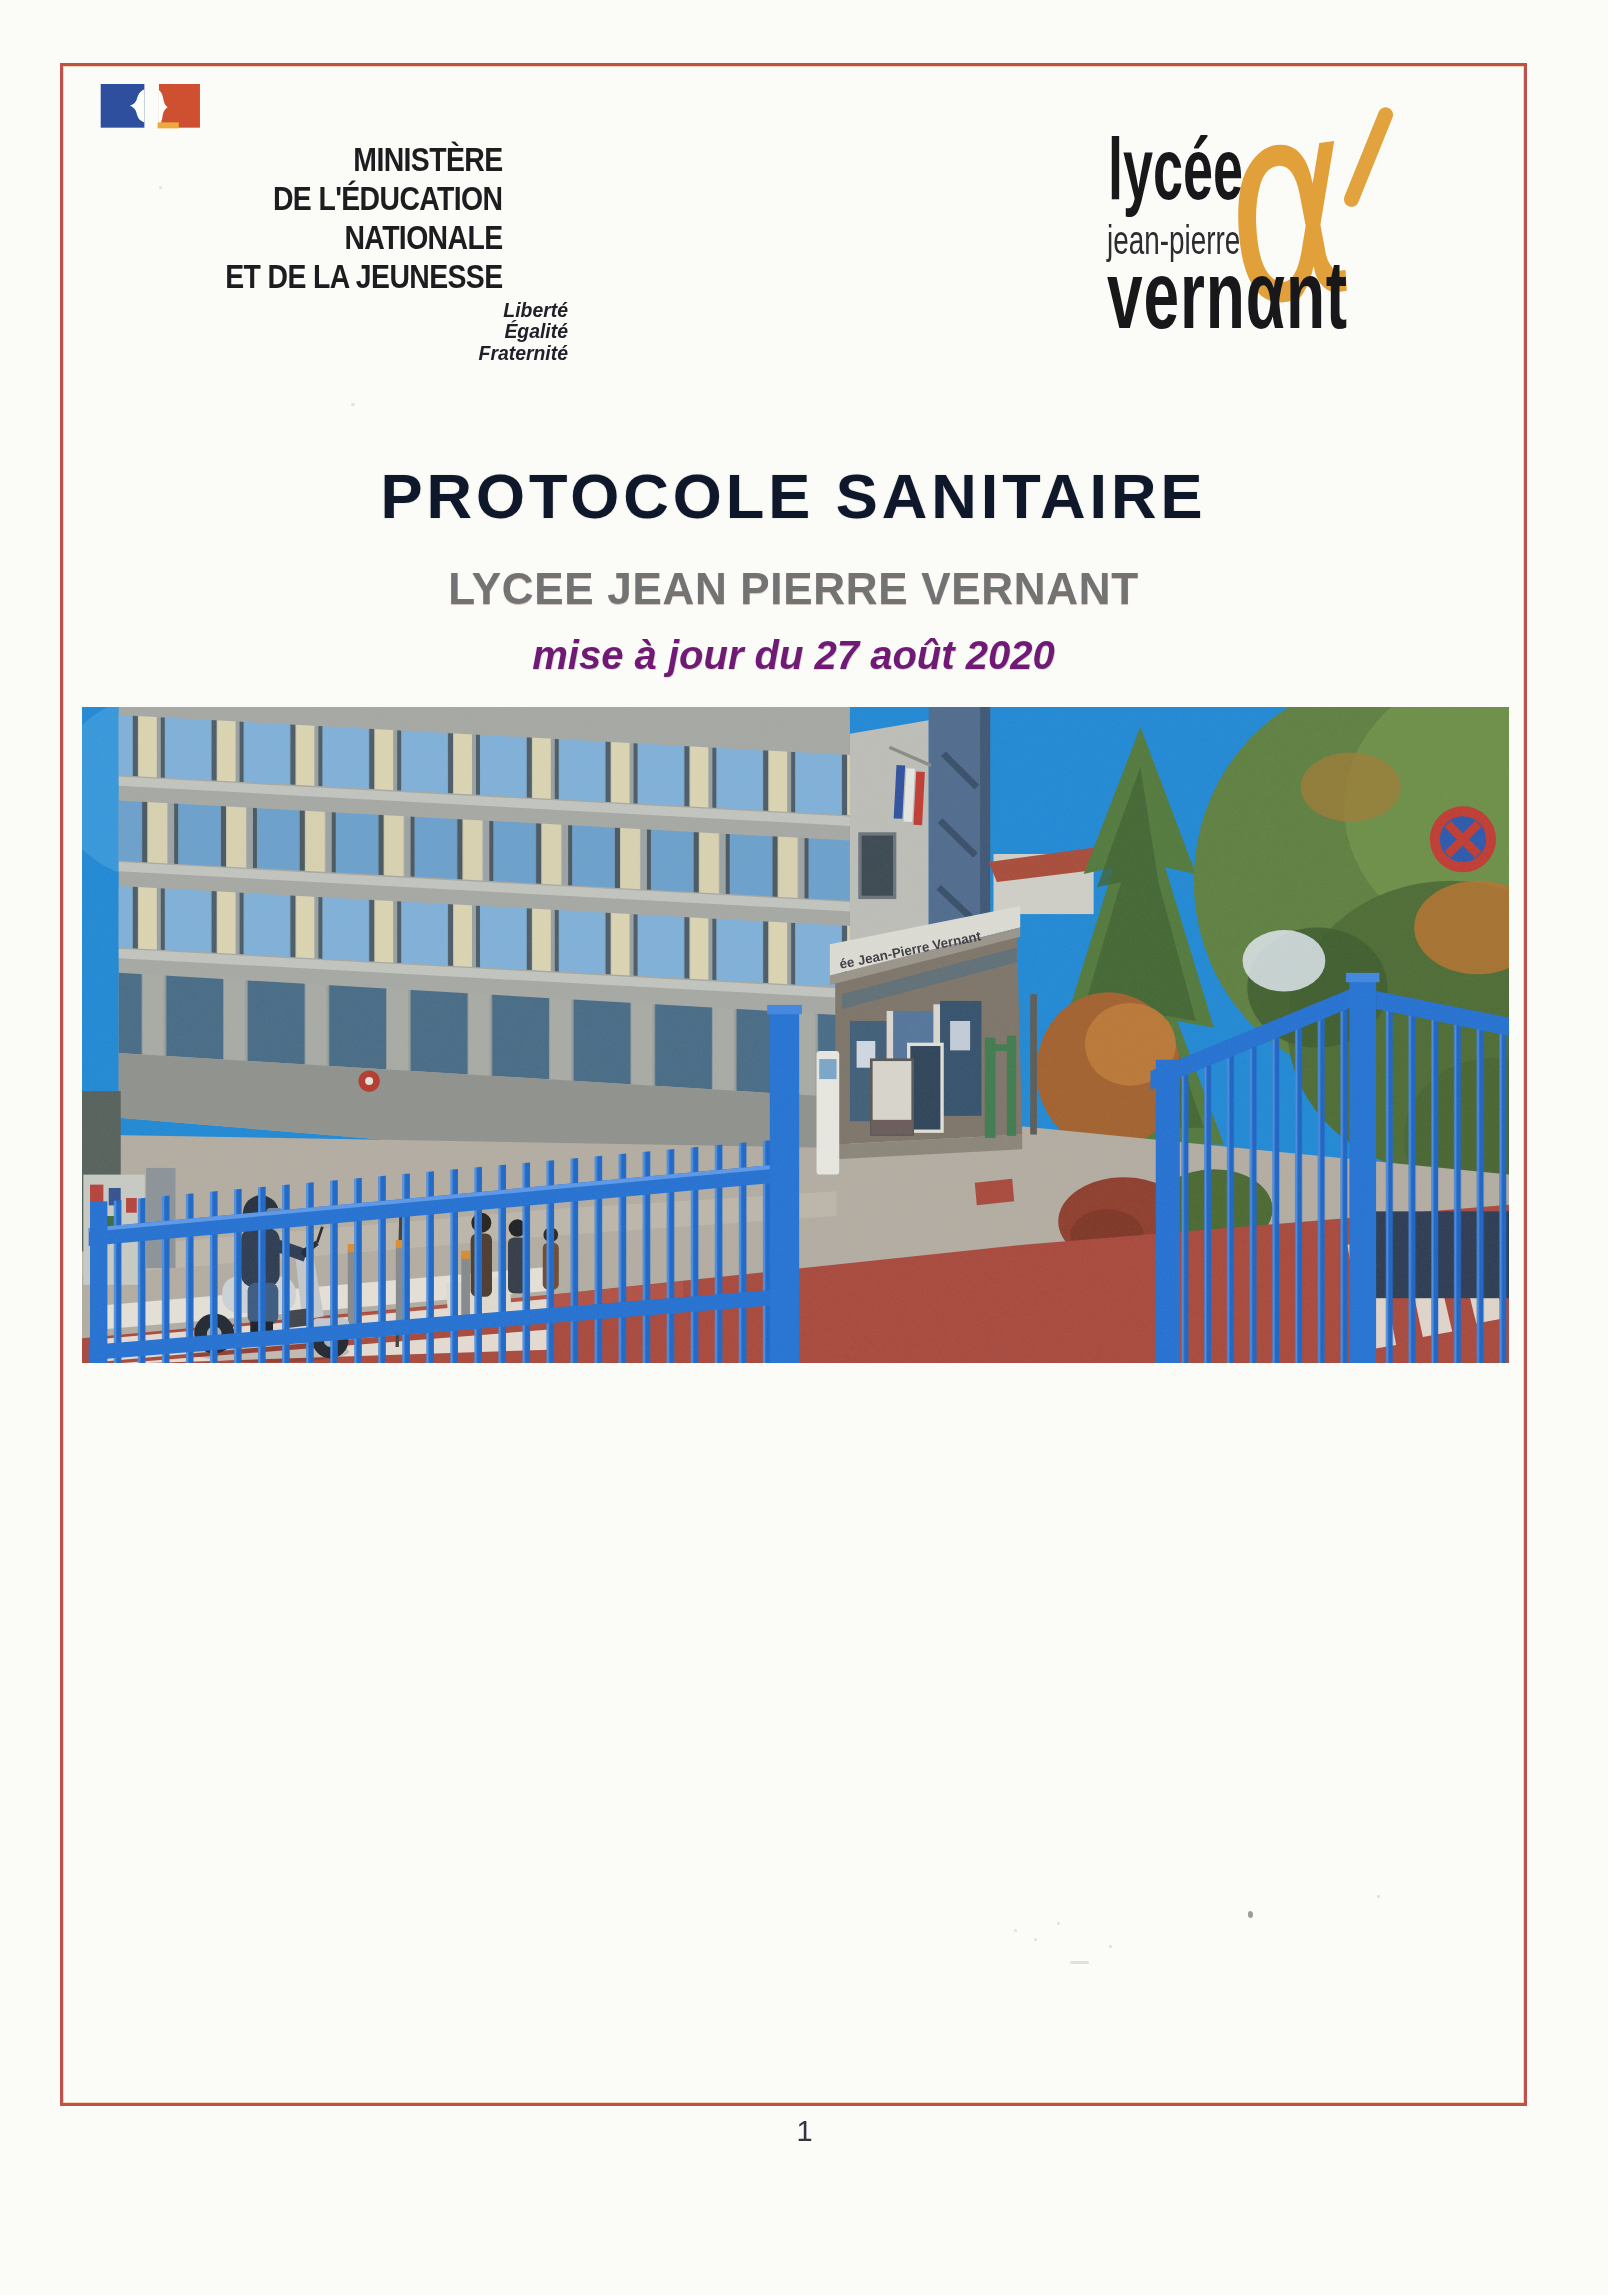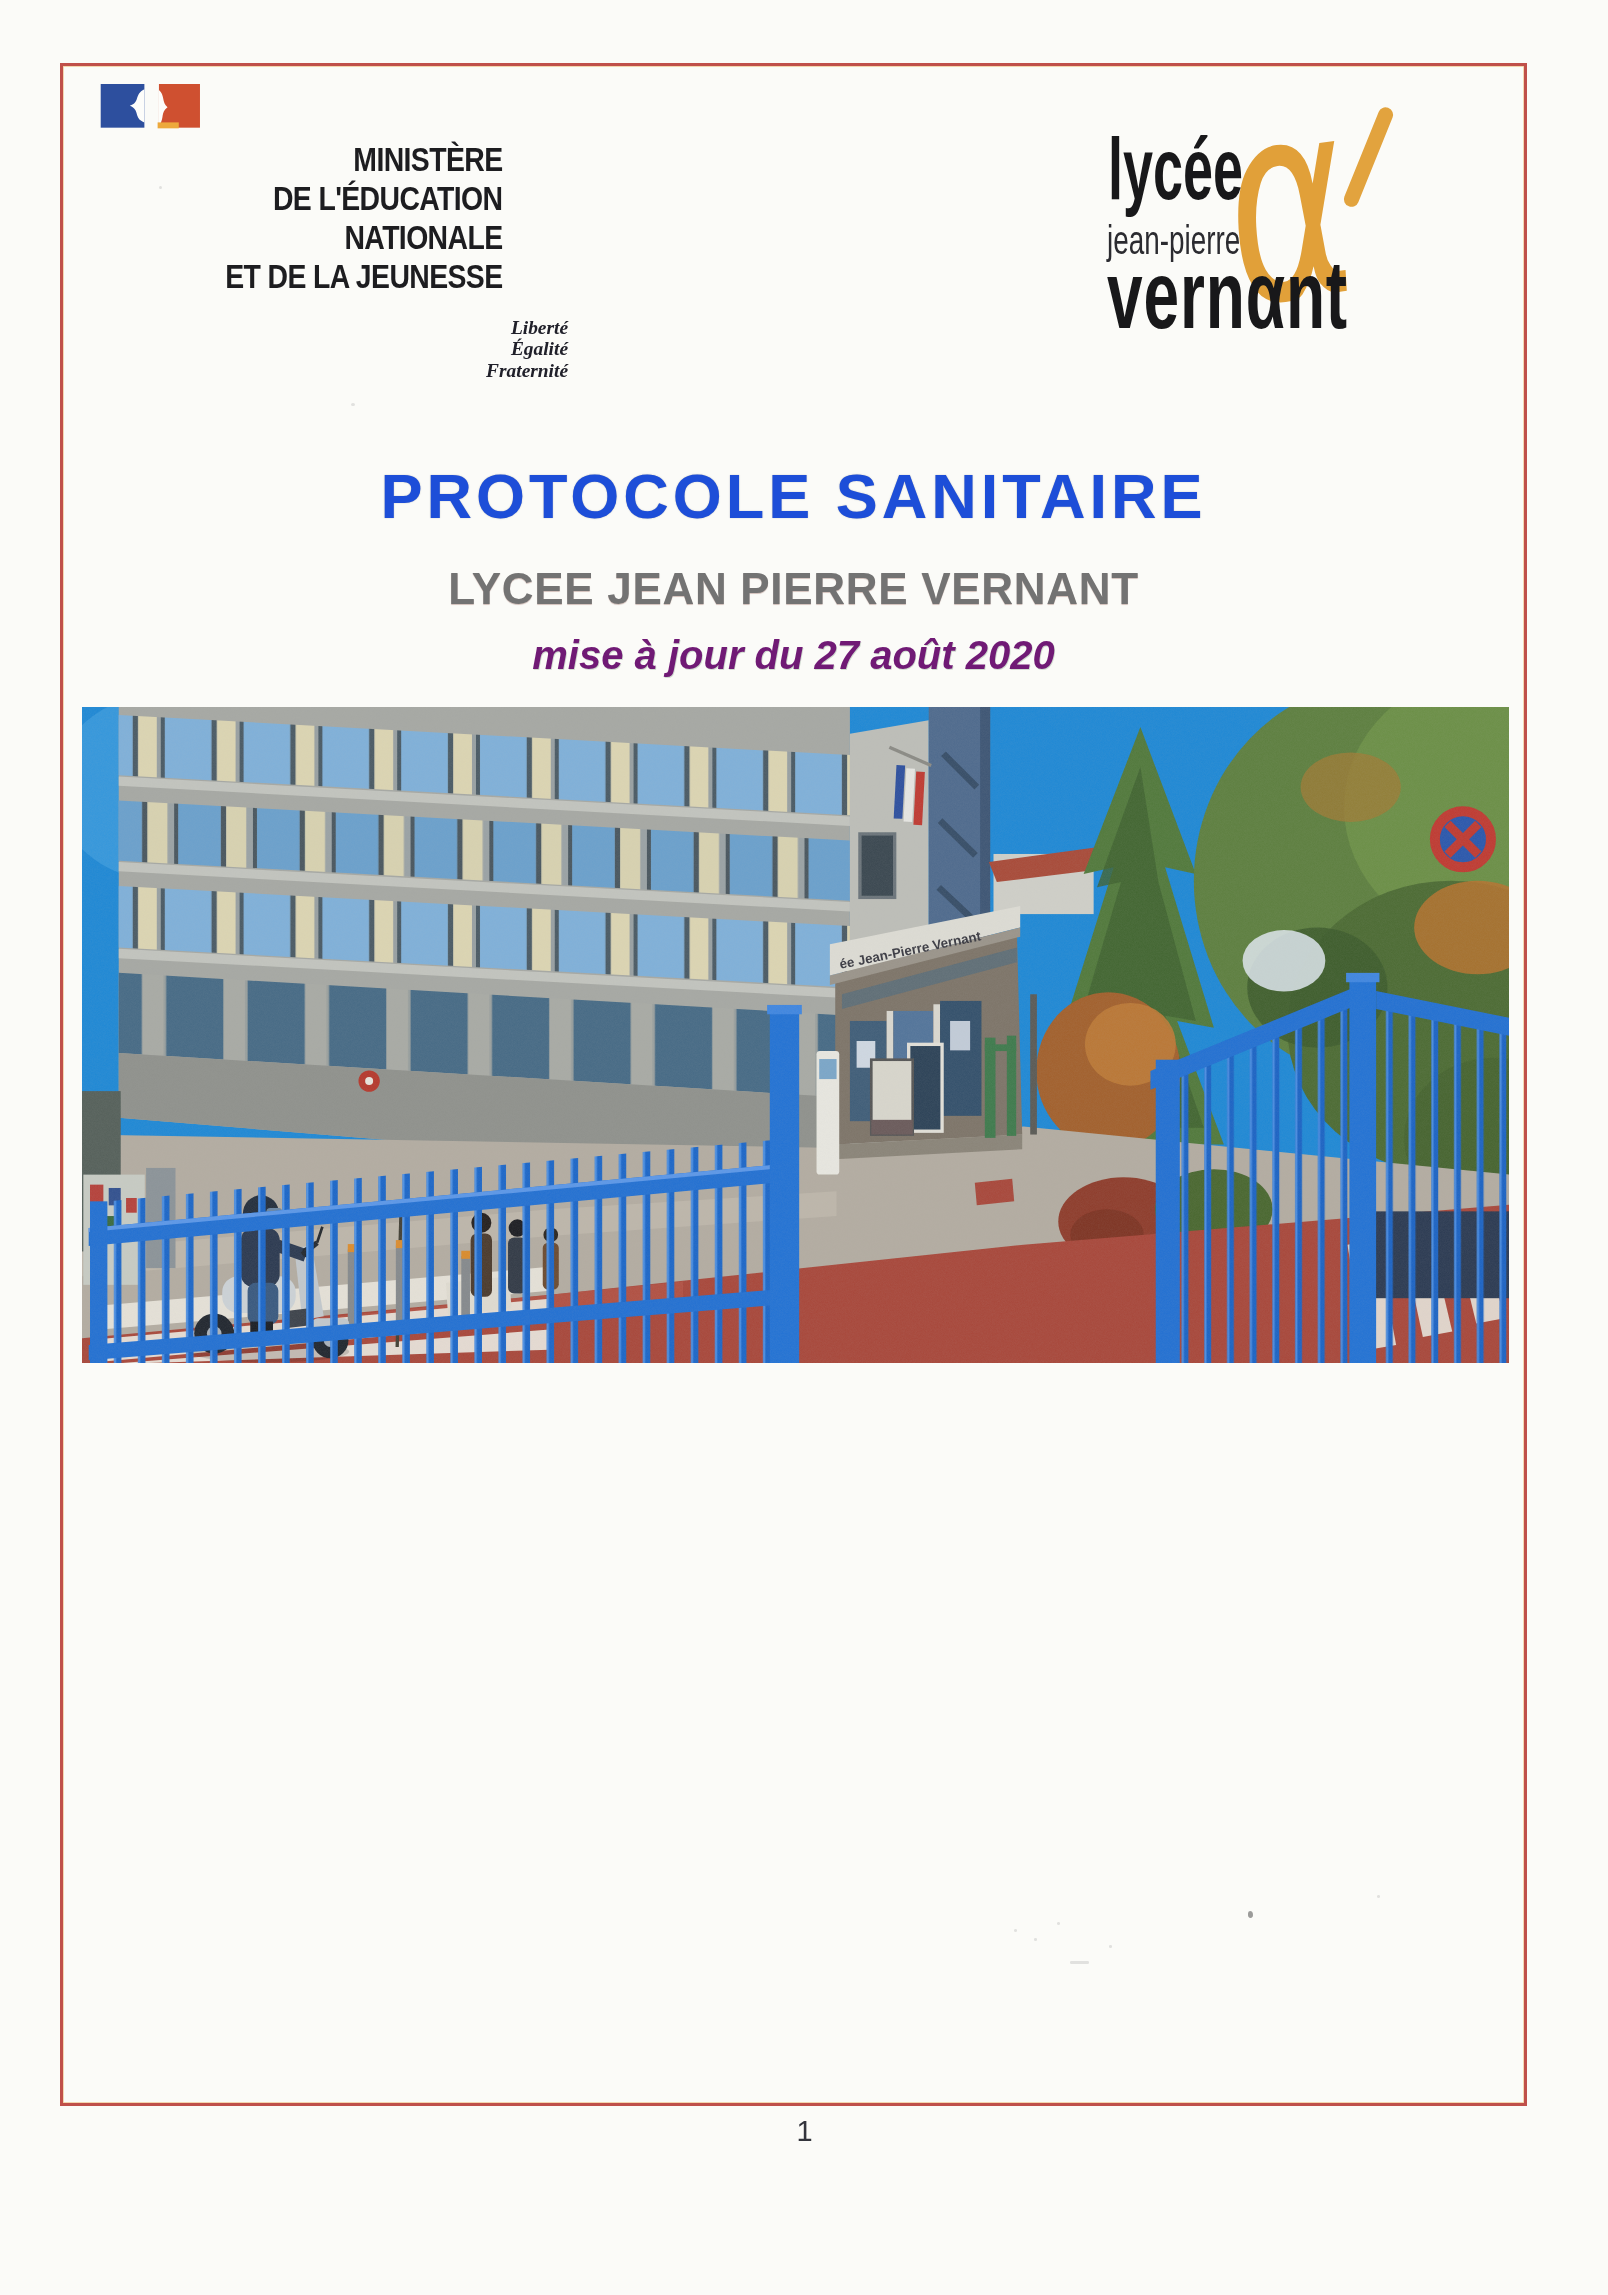--- a/index.html
+++ b/index.html
@@ -22,22 +22,22 @@
   .ministry{left:100px;top:84px;width:468px;}
   .flag-svg{display:block;}
   .ministry-name{
     margin-top:10.7px;
     font-weight:bold;color:#1d1d20;
     font-size:33px;line-height:39px;letter-spacing:-0.7px;
     transform:scaleX(.86);transform-origin:left top;
     white-space:nowrap;
   }
   .ministry-motto{
-    margin-top:21px;
-    font-family:Liberation Serif, serif;font-style:italic;font-weight:bold;
+    margin-top:4px;
+    font-family:Liberation Sans, sans-serif;font-style:italic;font-weight:bold;
     color:#20202a;font-size:19.4px;line-height:21.4px;
   }
 
   
   .school-logo{left:1095px;top:100px;width:347px;height:267px;}
   .alpha-big{
     position:absolute;left:124px;top:-27px;z-index:0;
     font-family:"DejaVu Sans",sans-serif;
     font-size:240px;line-height:240px;color:#df9929;opacity:.92;
     transform:scaleX(.78) scaleY(1.15) rotate(-5deg);
@@ -50,21 +50,21 @@
   }
   .logo-line{position:absolute;z-index:1;color:#18181a;white-space:nowrap;transform-origin:left top;}
   .logo-lycee{left:13.4px;top:25px;font-size:87px;line-height:1;font-weight:600;transform:scaleX(.62);}
   .logo-jp{left:12px;top:120px;font-size:41px;line-height:1;font-weight:400;color:#2b2b30;transform:scaleX(.68);}
   .logo-vernant{left:12px;top:146px;font-size:97px;line-height:1;font-weight:600;letter-spacing:1.3px;transform:scaleX(.66);}
 
   
   .title-wrap{left:60px;top:0;width:1467px;text-align:center;}
   .main-title{
     position:absolute;left:0;top:460px;width:100%;
-    font-size:63px;font-weight:bold;color:#1d4ed8;letter-spacing:4px;
+    font-size:63px;font-weight:bold;color:#0f172a;letter-spacing:4px;
     text-shadow:0 0 1.3px rgba(40,40,40,.35);
     white-space:nowrap;
   }
   .sub-title{
     position:absolute;left:0;top:564px;width:100%;
     font-size:44px;font-weight:bold;color:#737373;letter-spacing:0.7px;
     text-shadow:0 0.7px 0.7px rgba(120,60,50,.3);
     white-space:nowrap;
   }
   .update-note{

